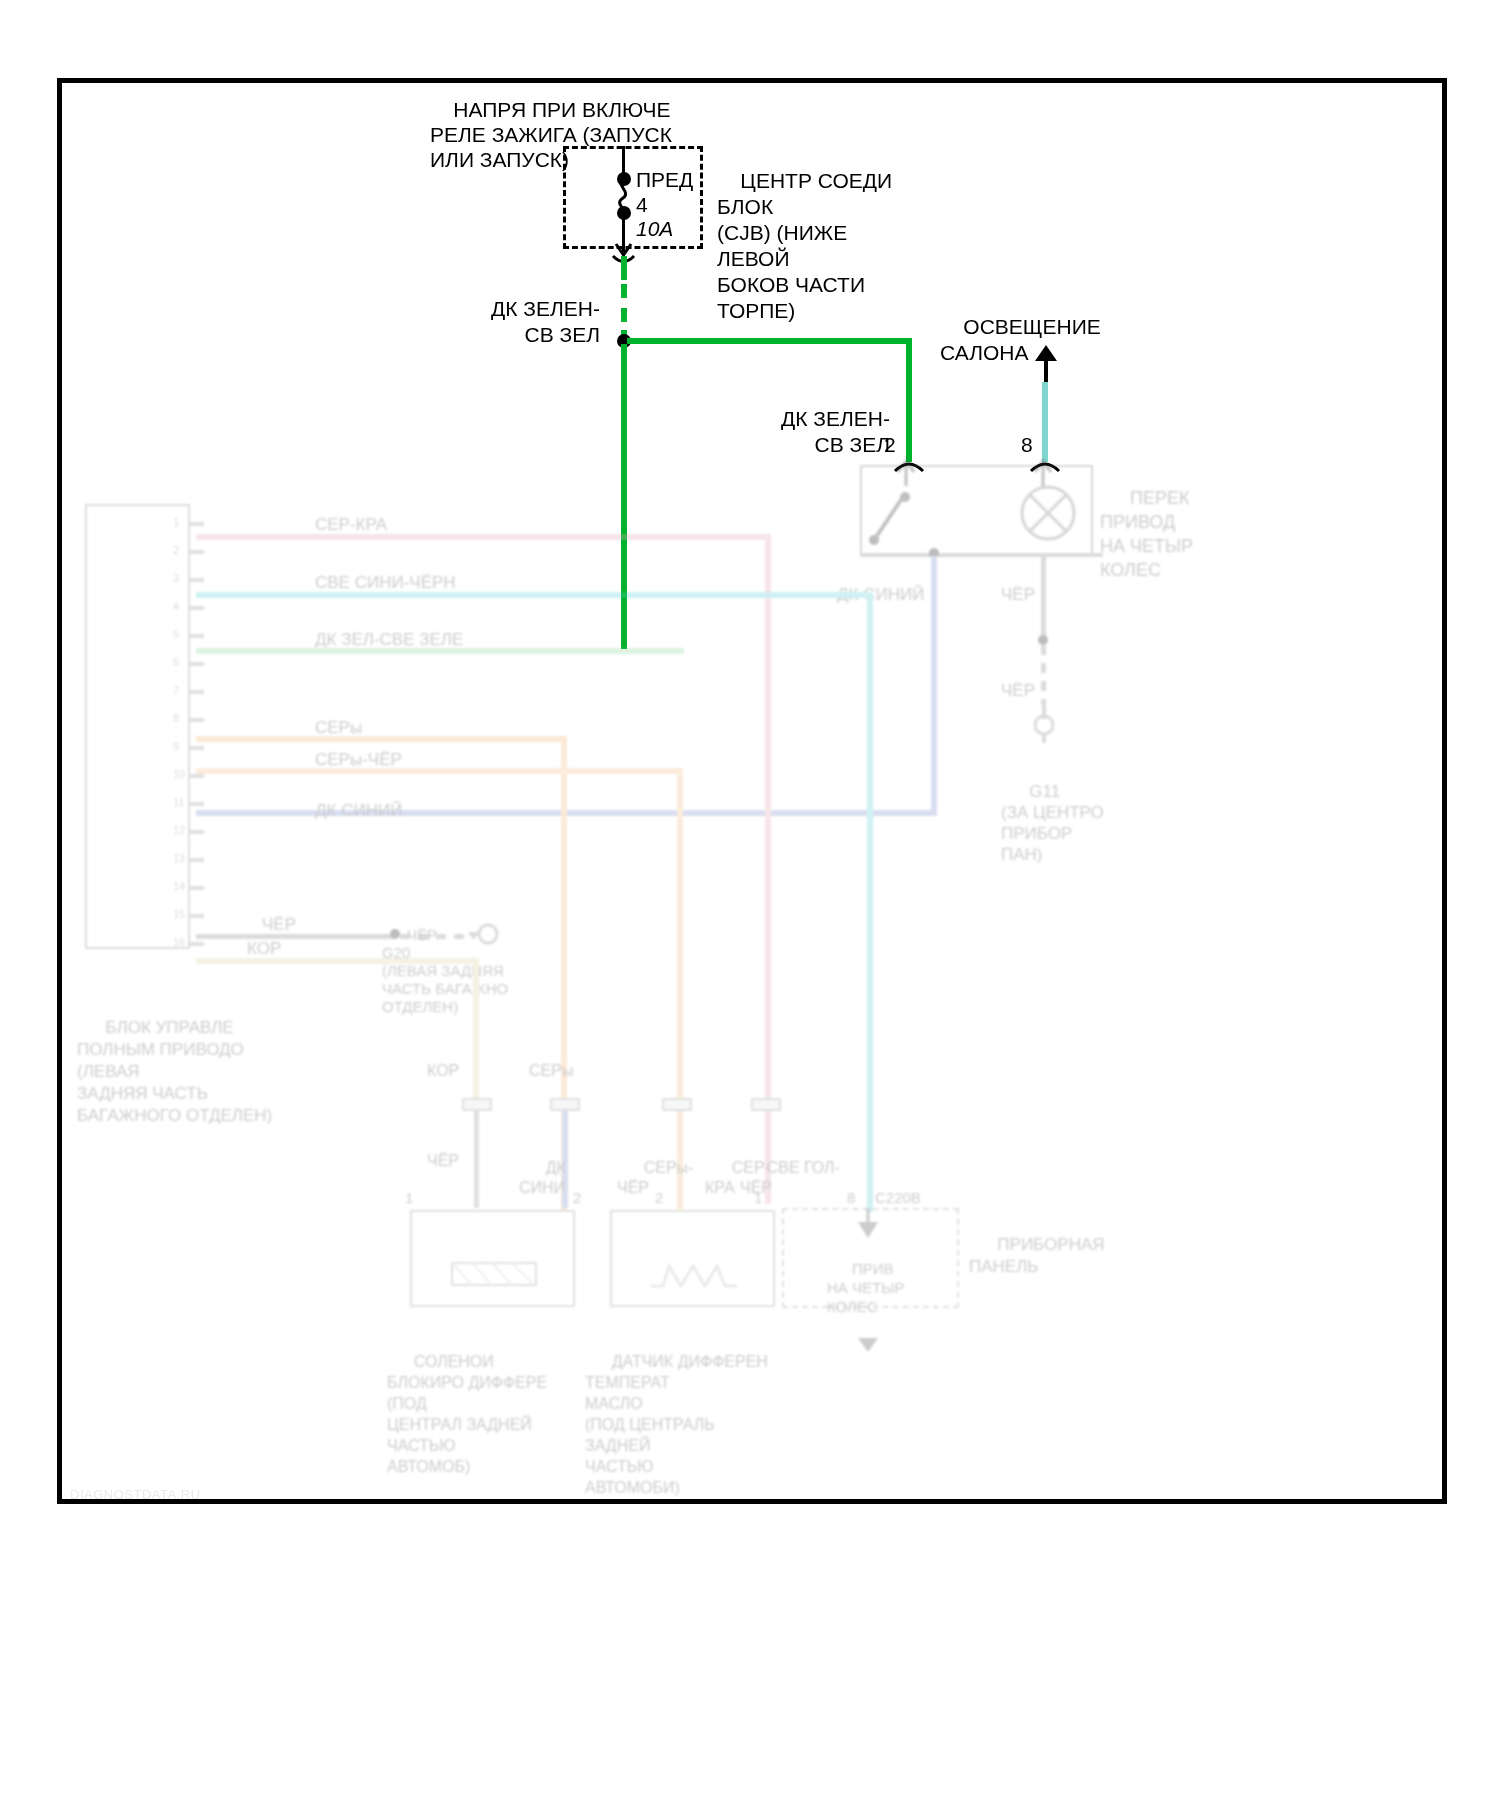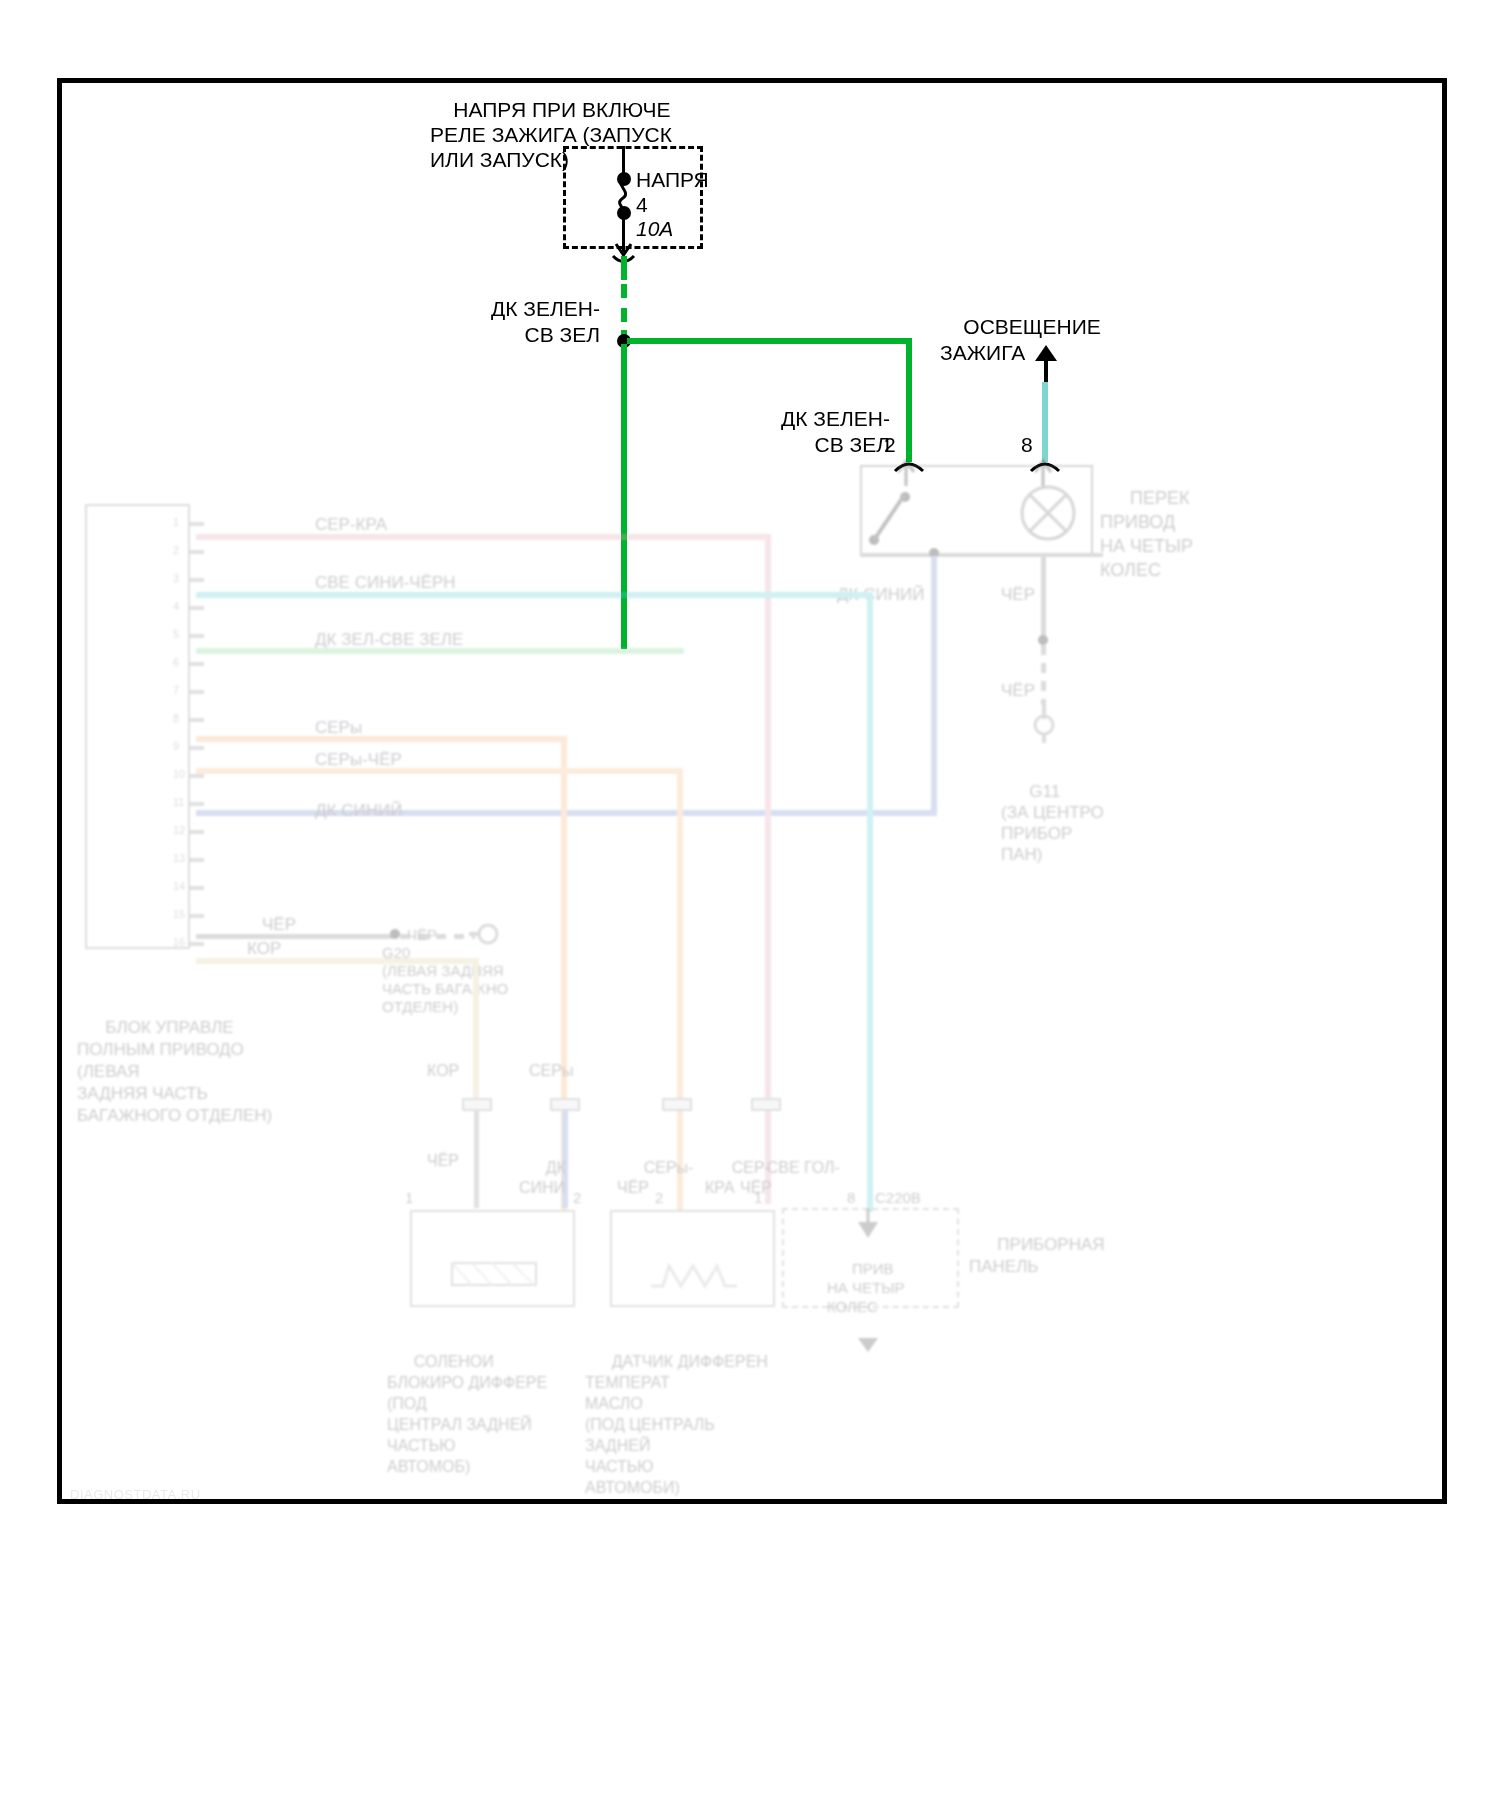--- a/index.html
+++ b/index.html
@@ -62,31 +62,39 @@
   <div class="dashbox" style="left:563px;top:146px;width:140px;height:103px;"></div>
 
   <div class="w wv blk" style="left:622px;top:146px;width:3px;height:32px;"></div>
 
   <div class="dot" style="left:617px;top:172px;"></div>
   <svg style="position:absolute;left:612px;top:178px;" width="24" height="34">
     <path d="M11,0 C2,6 20,14 11,20 C2,26 14,30 11,34" stroke="#000" stroke-width="3" fill="none"></path>
   </svg>
   <div class="dot" style="left:617px;top:206px;"></div>
 
-  <div class="txt" style="left:636px;top:167px;">НАПРЯ</div>
+  <div class="txt" style="left:636px;top:167px;">ПРЕД</div>
   <div class="txt" style="left:636px;top:192px;">4</div>
   <div class="txt" style="left:636px;top:216px;font-style:italic;">10A</div>
 
   <div class="w wv blk" style="left:622px;top:215px;width:3px;height:30px;"></div>
   <svg style="position:absolute;left:610px;top:234px;" width="28" height="30">
     <path d="M13.5,0 L13.5,18" stroke="#000" stroke-width="3" fill="none"></path>
     <path d="M6,10 L13.5,21 L21,10" stroke="#000" stroke-width="3" fill="none"></path>
     <path d="M3,22 Q13.5,33 24,22" stroke="#000" stroke-width="3" fill="none"></path>
   </svg>
 
+  <div class="txt" style="left:717px;top:142px;line-height:26px;">
+    <span style="white-space:pre-line;">ЦЕНТР СОЕДИ
+БЛОК
+(CJB) (НИЖЕ
+ЛЕВОЙ
+БОКОВ ЧАСТИ
+ТОРПЕ)</span>
+  </div>
 
   <div class="w wv grn" style="left:621px;top:256px;width:6px;height:24px;"></div>
   <div class="w wv" style="left:621px;top:284px;width:6px;height:46px;
        background:repeating-linear-gradient(to bottom,#00b32c 0 14px,transparent 14px 24px);"></div>
   <div class="w wv grn" style="left:621px;top:330px;width:6px;height:10px;"></div>
 
   <div class="txt r" style="left:400px;top:270px;width:200px;line-height:26px;">
     <span style="white-space:pre-line;">ДК ЗЕЛЕН-
 СВ ЗЕЛ</span>
   </div>
@@ -99,21 +107,21 @@
 
   <div class="w wv grn" style="left:621px;top:344px;width:6px;height:305px;"></div>
 
   <div class="txt r" style="left:690px;top:380px;width:200px;line-height:26px;">
     <span style="white-space:pre-line;">ДК ЗЕЛЕН-
 СВ ЗЕЛ</span>
   </div>
 
   <div class="txt c" style="left:940px;top:288px;width:220px;line-height:26px;">
     <span style="white-space:pre-line;">ОСВЕЩЕНИЕ
-ЗАЖИГА</span>
+САЛОНА</span>
   </div>
   <svg style="position:absolute;left:1032px;top:345px;" width="28" height="40">
     <path d="M14,40 L14,8" stroke="#000" stroke-width="4" fill="none"></path>
     <path d="M3,16 L14,0 L25,16 Z" fill="#000"></path>
   </svg>
 
   <div class="w wv aqua" style="left:1042px;top:382px;width:6px;height:80px;"></div>
 
 
   <div class="txt" style="left:884px;top:432px;">2</div>

